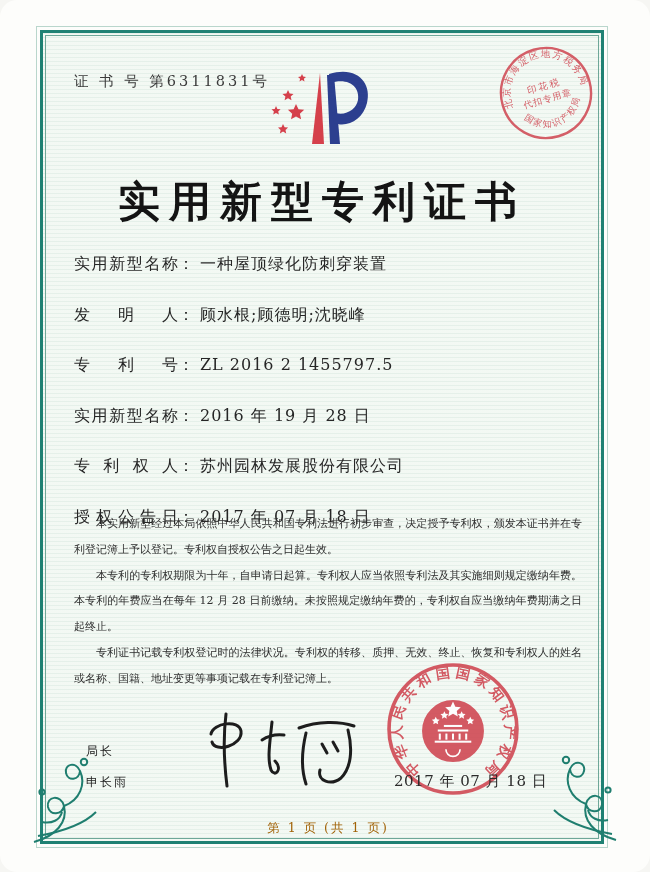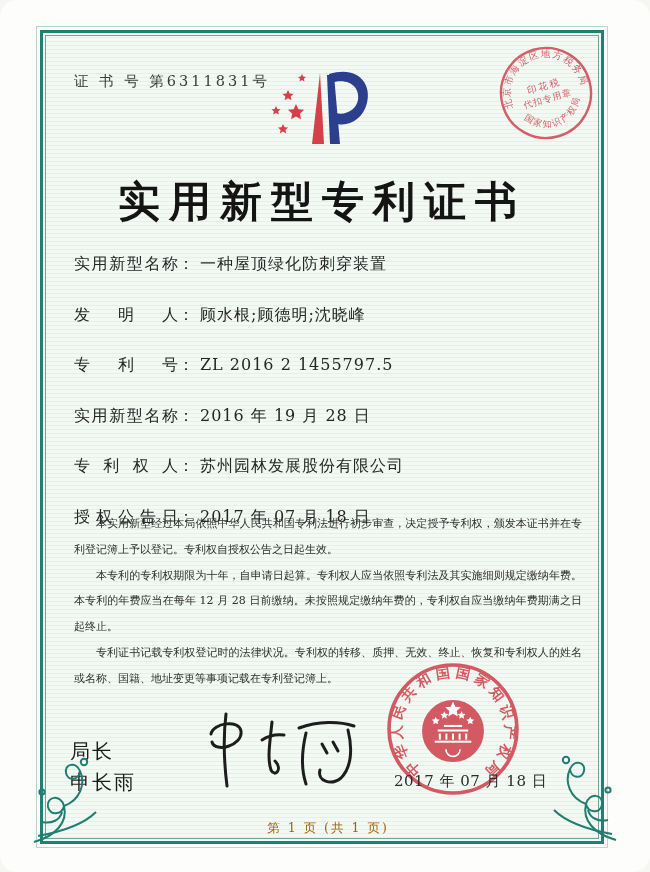--- a/index.html
+++ b/index.html
@@ -52,23 +52,23 @@
   }
   .fcolon{ margin-right:6px; }
   .fvalue{ letter-spacing:1px; }
   .bodytext{
     position:absolute; left:74px; top:511px; width:508px;
     font-size:11px; line-height:25.8px; text-align:justify;
     color:#2e2e2e;
   }
   .bodytext p{ margin:0; text-indent:2em; }
   .director{
-    position:absolute; left:70px; top:736px;
+    position:absolute; left:86px; top:736px;
     font-family:"DejaVu Sans","Liberation Sans",sans-serif;
-    font-size:20px; line-height:31px; letter-spacing:2px; color:#1c1c1c;
+    font-size:12px; line-height:31px; letter-spacing:2px; color:#1c1c1c;
   }
   .signature{ position:absolute; left:196px; top:706px; }
   .seal{ position:absolute; left:386px; top:662px; opacity:.88; }
   .sealdate{
     position:absolute; left:394px; top:772px; width:140px;
     font-size:15px; letter-spacing:0.5px; color:#2b2b2b; white-space:nowrap;
   }
   .footer{
     position:absolute; left:12px; right:6px; top:820px;
     text-align:center; font-size:12.5px; letter-spacing:2px; color:#a16207;

